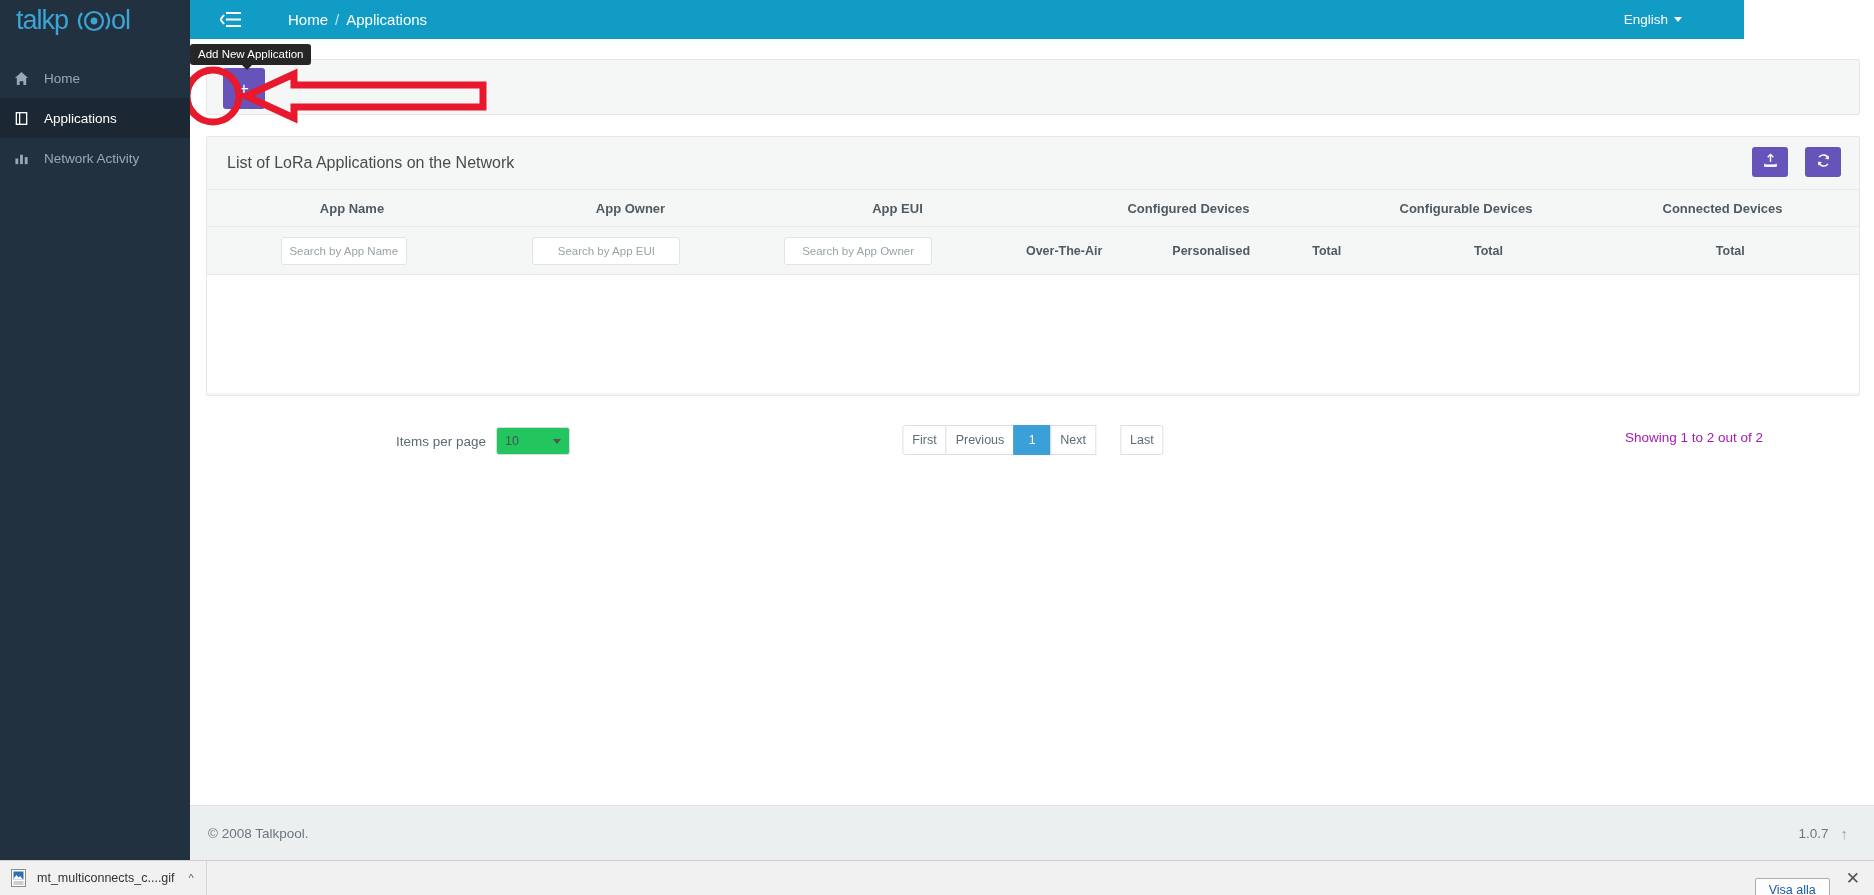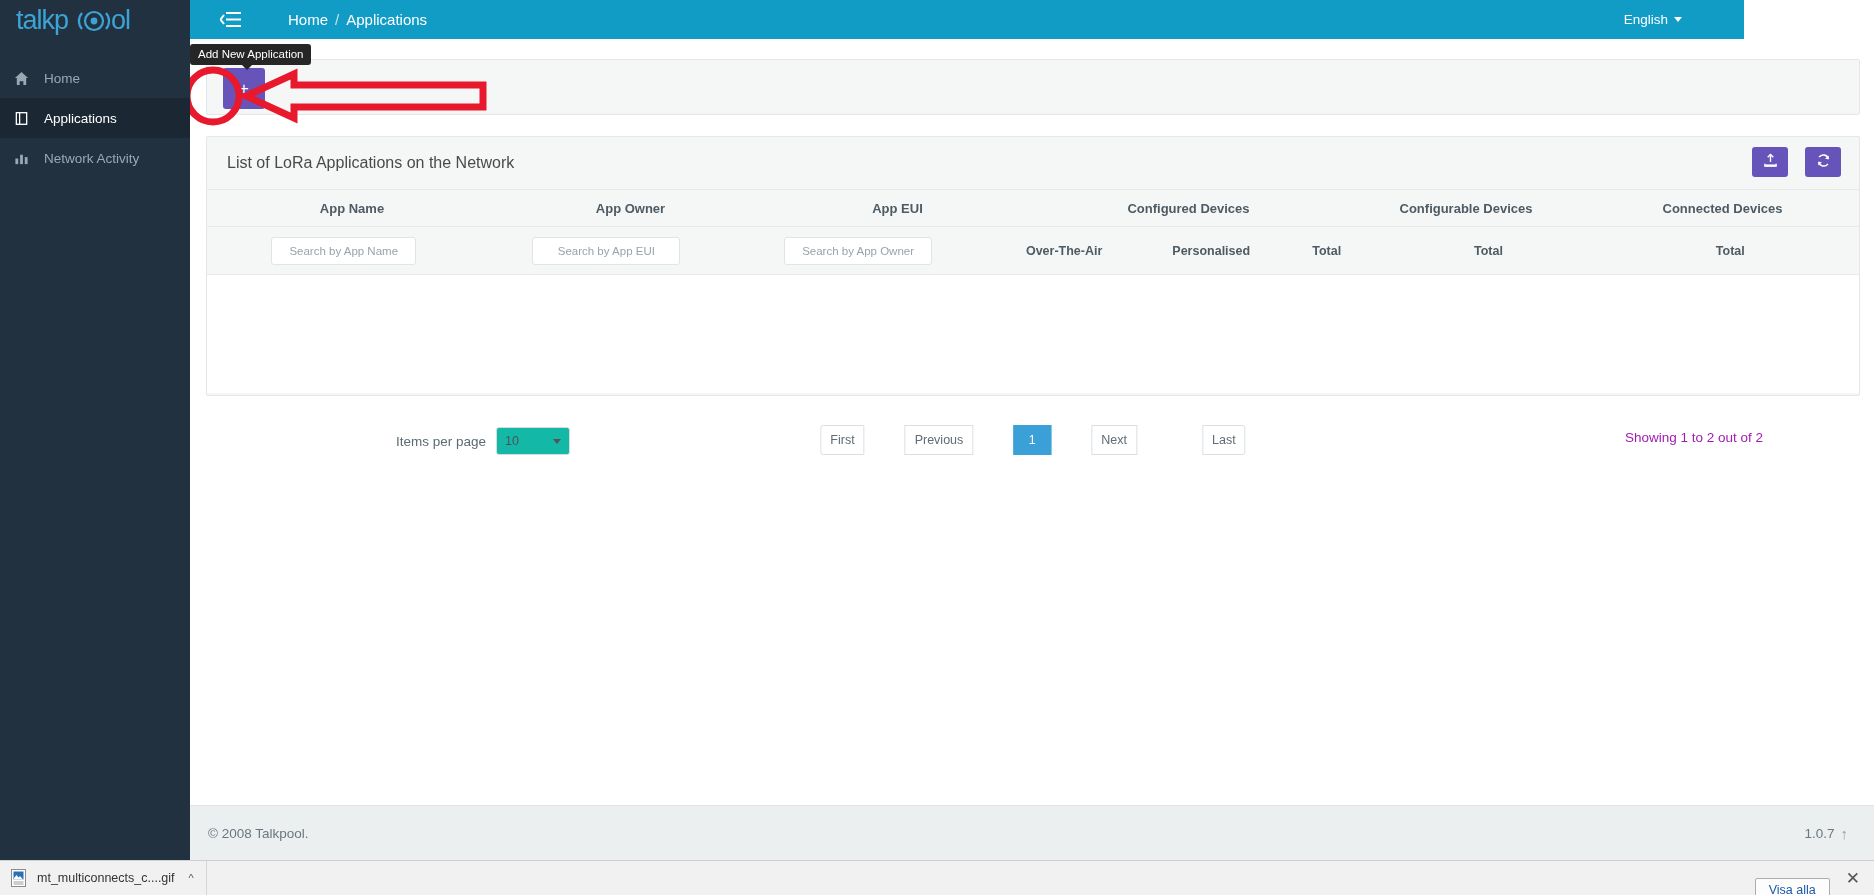--- a/index.html
+++ b/index.html
@@ -159,32 +159,31 @@
     position: absolute; left: 16px; top: 382px;
     width: 1654px; height: 40px;
   }
   .ipp {
     position: absolute; left: 190px; top: 6px;
     display: flex; align-items: center; gap: 10px;
   }
   .ipp-label { color: #5c6b73; font-size: 13.5px; }
   .select {
     width: 74px; height: 28px; border: 1px solid #d8dcdd;
-    background: #14b8a6; border-radius: 3px;
+    background: #22c55e; border-radius: 3px;
     display: flex; align-items: center; justify-content: space-between;
     padding: 0 8px; color: #4a5359; font-size: 12.5px; cursor: pointer;
   }
   .sel-caret {
     width: 0; height: 0; border-left: 4px solid transparent;
     border-right: 4px solid transparent; border-top: 5px solid #555;
   }
   .pager {
     position: absolute; left: 50%; transform: translateX(-50%); top: 4px;
     display: flex;
-    gap: 41px;
   }
   .pg {
     min-width: 38px; height: 30px; border: 1px solid #dcdfe0;
     background: #ffffff; color: #5d6c75; font-size: 12.5px;
     display: flex; align-items: center; justify-content: center;
     padding: 0 9px; margin-left: -1px; cursor: pointer;
   }
   .pg:first-child { border-radius: 3px 0 0 3px; margin-left: 0; }
   .pg:last-child { border-radius: 0 3px 3px 0; margin-left: 24px; }
   .pg.active { background: #3ca0d8; border-color: #3ca0d8; color: #ffffff; }
@@ -197,21 +196,21 @@
   .footer {
     position: absolute; left: 190px; top: 805px;
     width: 1684px; height: 55px;
     background: #eceff0; border-top: 1px solid #e1e4e5;
     display: flex; align-items: center;
   }
   .copyright { margin-left: 18px; color: #6b7780; font-size: 13.5px; }
   .version {
     margin-left: auto; margin-right: 26px;
     color: #6b7780; font-size: 13.5px;
-    display: flex; align-items: center; gap: 6px;
+    display: flex; align-items: center; gap: 12px;
   }
   .uparrow { color: #98a3a9; font-size: 15px; }
 
   
   .dlbar {
     position: absolute; left: 0; top: 860px;
     width: 1874px; height: 35px;
     background: #f1f1f1; border-top: 1px solid #cfcfcf;
     display: flex; align-items: center;
   }
@@ -350,21 +349,21 @@
         <div class="th" style="width:290px">App Name</div>
         <div class="th" style="width:267px">App Owner</div>
         <div class="th" style="width:267px">App EUI</div>
         <div class="th" style="width:315px">Configured Devices</div>
         <div class="th" style="width:240px">Configurable Devices</div>
         <div class="th" style="width:273px">Connected Devices</div>
       </div>
 
       <div class="subhead">
         <div style="width:290px">
-          <div class="srch" style="width:145px">Search by App Name</div>
+          <div class="srch" style="width:126px">Search by App Name</div>
         </div>
         <div style="width:267px">
           <div class="srch" style="width:148px">Search by App EUI</div>
         </div>
         <div style="width:267px">
           <div class="srch" style="width:148px">Search by App Owner</div>
         </div>
         <div class="sub-cell" style="width:170px">Over-The-Air</div>
         <div class="sub-cell" style="width:142px">Personalised</div>
         <div class="sub-cell" style="width:103px">Total</div>

